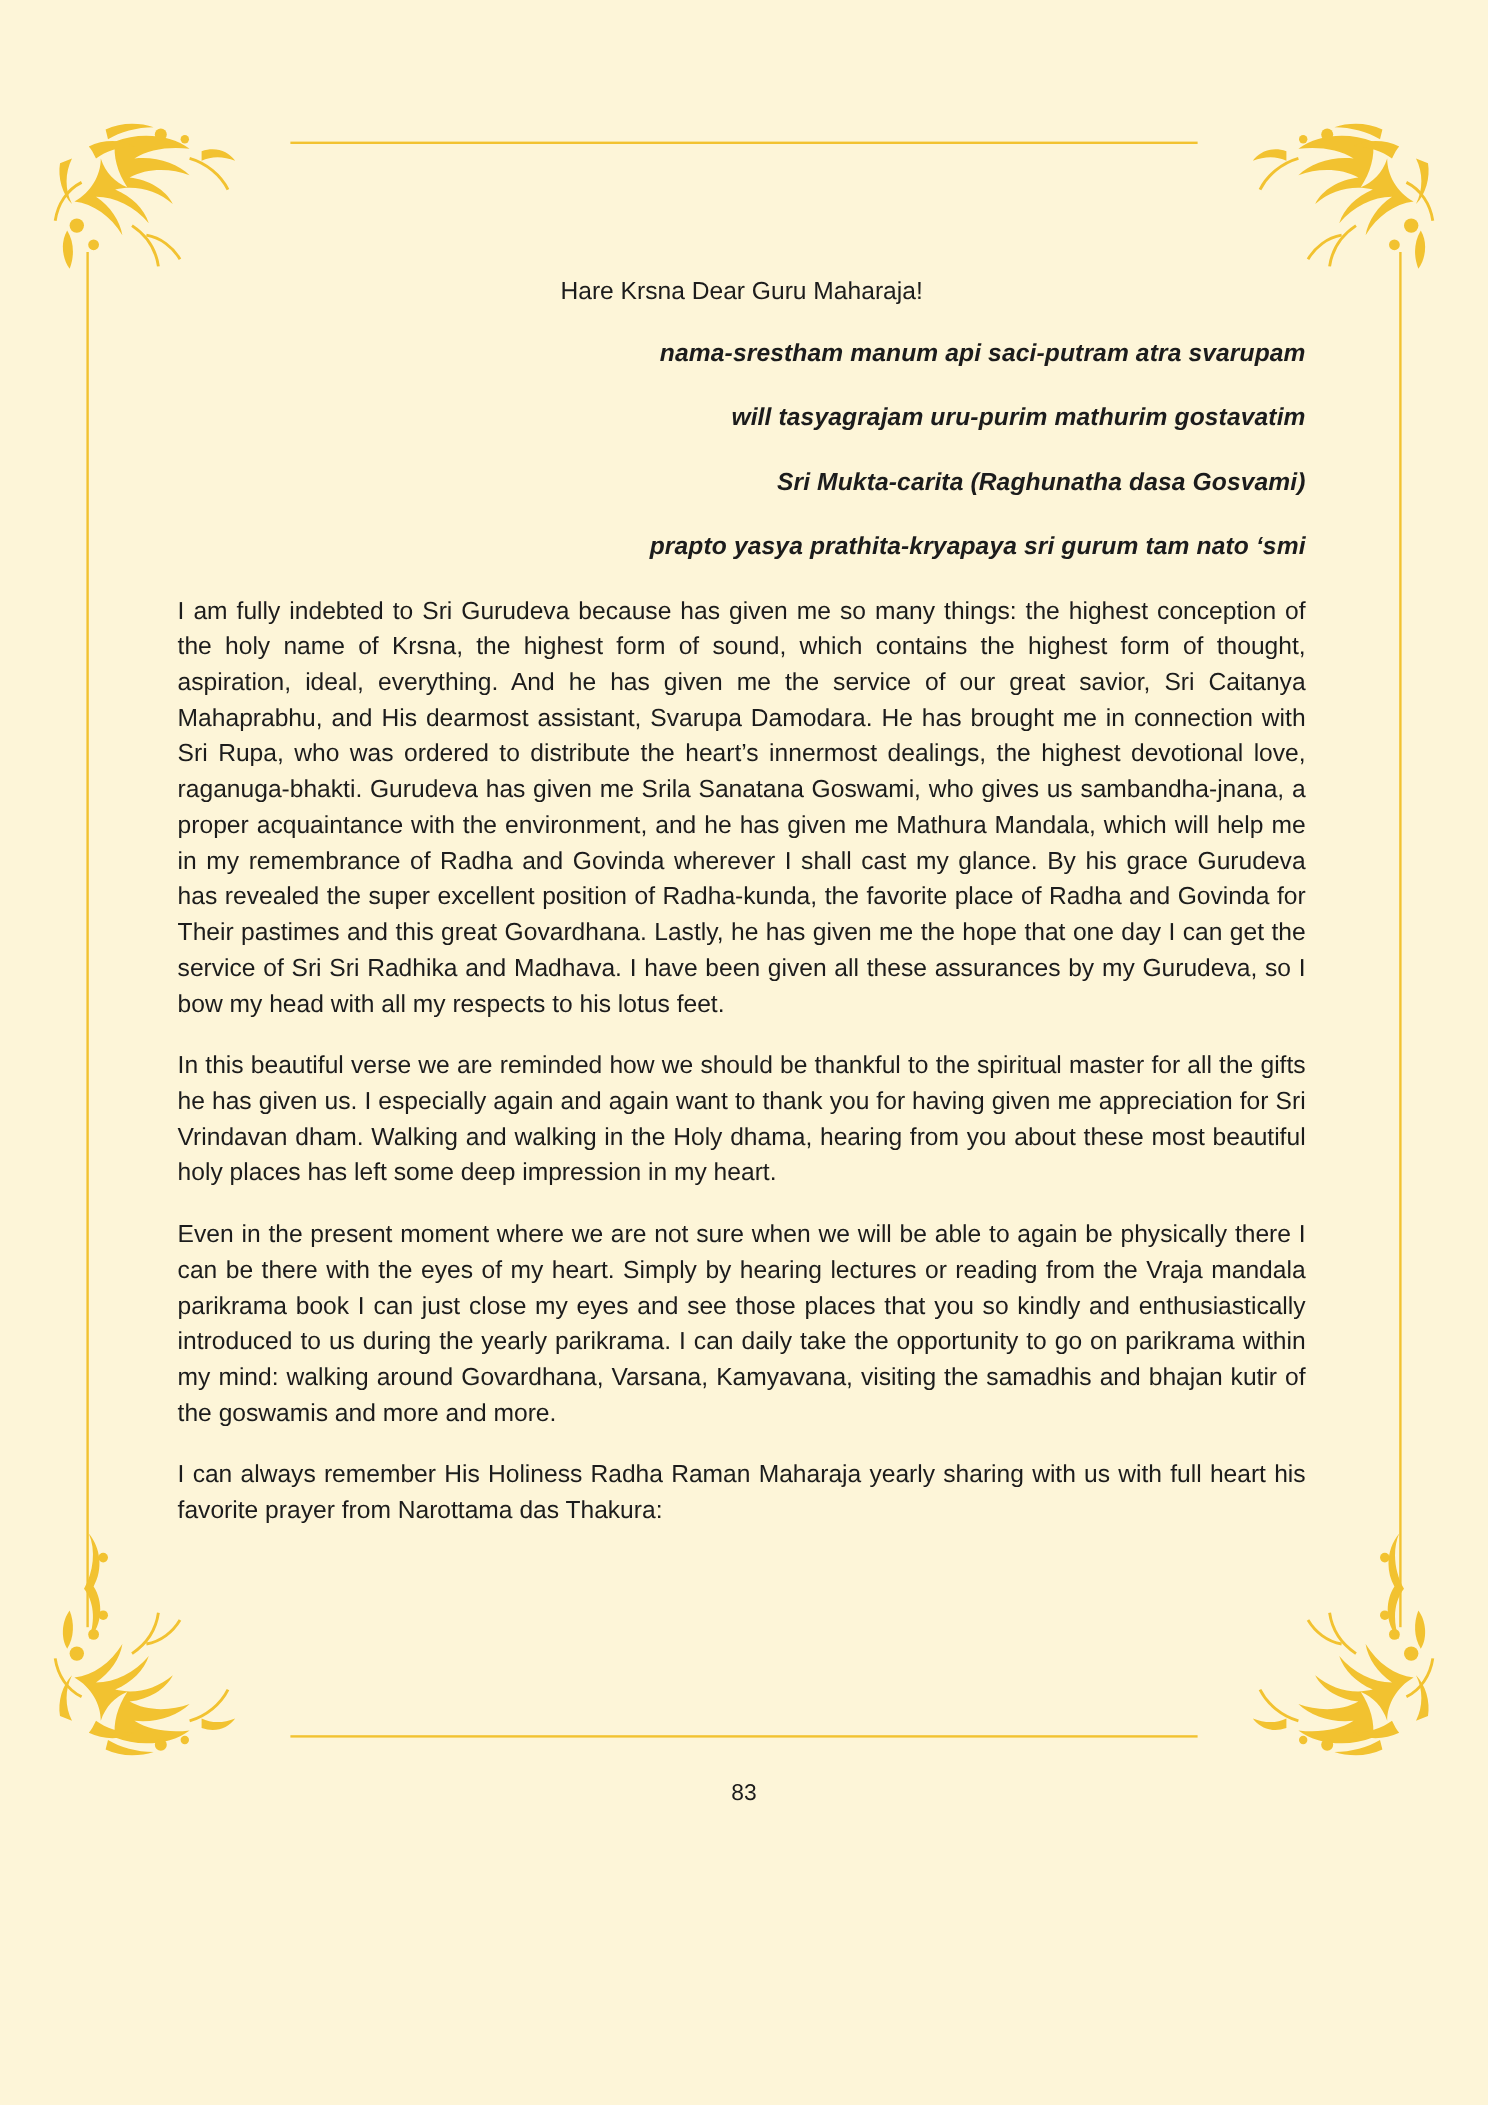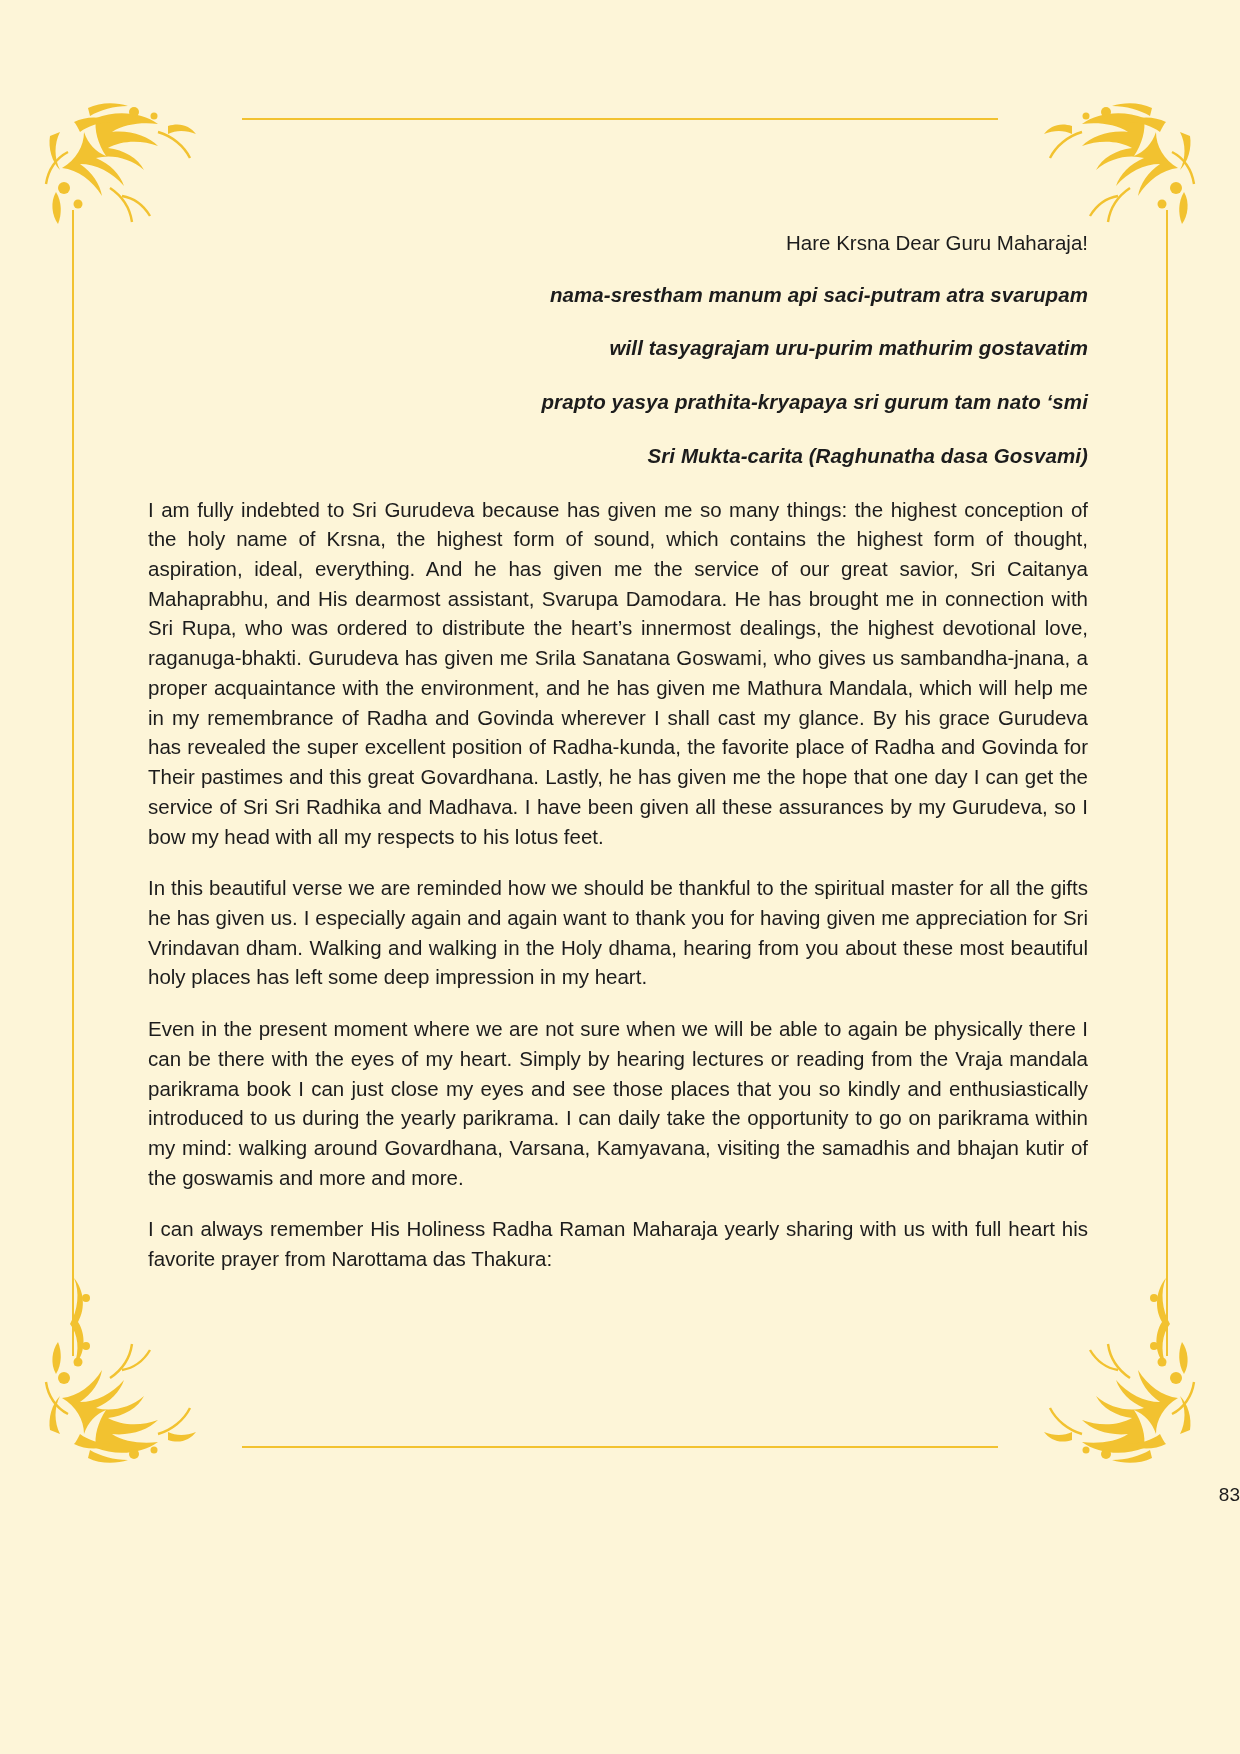--- a/index.html
+++ b/index.html
@@ -61,36 +61,36 @@
     top: 228px;
     width: 940px;
   }
   p {
     margin: 0 0 22px 0;
     font-size: 20.5px;
     line-height: 1.45;
     text-align: justify;
     text-justify: inter-word;
   }
-  p.plain { text-align: right; }
+  p.plain { text-align: center; }
   p.verse {
     font-style: italic;
     font-weight: bold;
     text-align: right;
     margin-bottom: 24px;
     letter-spacing: 0.1px;
   }
   p.last { margin-bottom: 0; }
 
   .page-number {
     position: absolute;
     left: 0;
     right: 0;
     top: 1484px;
-    text-align: right;
+    text-align: center;
     font-size: 19px;
     color: #1c1c1c;
   }
 </style>
 </head>
 <body>
 
 <div class="border-frame">
   <div class="rule top"></div>
   <div class="rule bottom"></div>
@@ -207,21 +207,21 @@
         <circle cx="34" cy="72" r="4"></circle>
       </g>
     </svg>
   </div>
 </div>
 
 <div class="page">
   <p class="plain">Hare Krsna Dear Guru Maharaja!</p>
   <p class="verse">nama-srestham manum api saci-putram atra svarupam</p>
   <p class="verse">will tasyagrajam uru-purim mathurim gostavatim</p>
+  <p class="verse">Sri Mukta-carita (Raghunatha dasa Gosvami)</p>
   <p class="verse">prapto yasya prathita-kryapaya sri gurum tam nato ‘smi</p>
-  <p class="verse">Sri Mukta-carita (Raghunatha dasa Gosvami)</p>
   <p>I am fully indebted to Sri Gurudeva because has given me so many things: the highest conception of the holy name of Krsna, the highest form of sound, which contains the highest form of thought, aspiration, ideal, everything. And he has given me the service of our great savior, Sri Caitanya Mahaprabhu, and His dearmost assistant, Svarupa Damodara. He has brought me in connection with Sri Rupa, who was ordered to distribute the heart’s innermost dealings, the highest devotional love, raganuga-bhakti. Gurudeva has given me Srila Sanatana Goswami, who gives us sambandha-jnana, a proper acquaintance with the environment, and he has given me Mathura Mandala, which will help me in my remembrance of Radha and Govinda wherever I shall cast my glance. By his grace Gurudeva has revealed the super excellent position of Radha-kunda, the favorite place of Radha and Govinda for Their pastimes and this great Govardhana. Lastly, he has given me the hope that one day I can get the service of Sri Sri Radhika and Madhava. I have been given all these assurances by my Gurudeva, so I bow my head with all my respects to his lotus feet.</p>
   <p>In this beautiful verse we are reminded how we should be thankful to the spiritual master for all the gifts he has given us. I especially again and again want to thank you for having given me appreciation for Sri Vrindavan dham. Walking and walking in the Holy dhama, hearing from you about these most beautiful holy places has left some deep impression in my heart.</p>
   <p>Even in the present moment where we are not sure when we will be able to again be physically there I can be there with the eyes of my heart. Simply by hearing lectures or reading from the Vraja mandala parikrama book I can just close my eyes and see those places that you so kindly and enthusiastically introduced to us during the yearly parikrama. I can daily take the opportunity to go on parikrama within my mind: walking around Govardhana, Varsana, Kamyavana, visiting the samadhis and bhajan kutir of the goswamis and more and more.</p>
   <p class="last">I can always remember His Holiness Radha Raman Maharaja yearly sharing with us with full heart his favorite prayer from Narottama das Thakura:</p>
 </div>
 
 <div class="page-number">83</div>
 
 </body></html>

